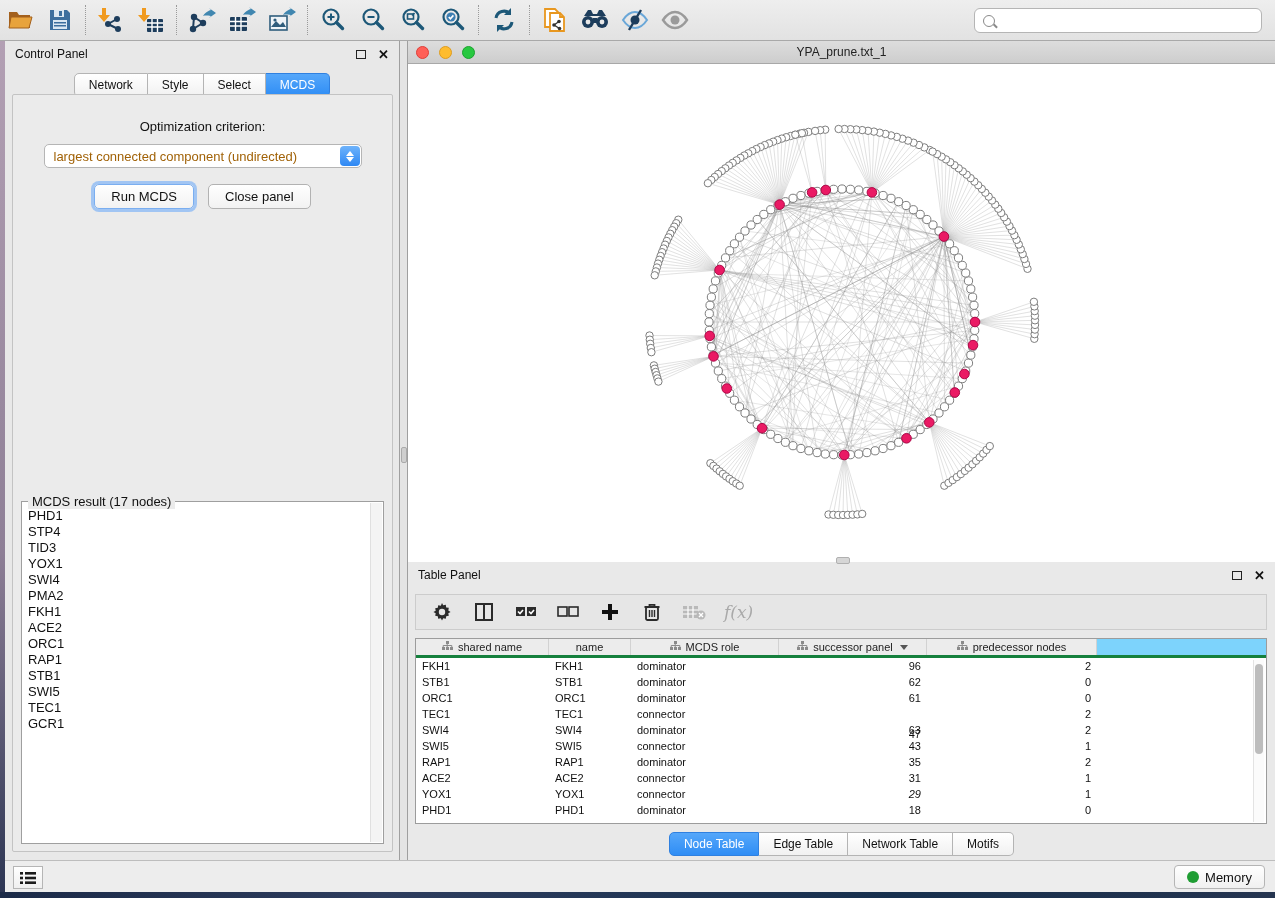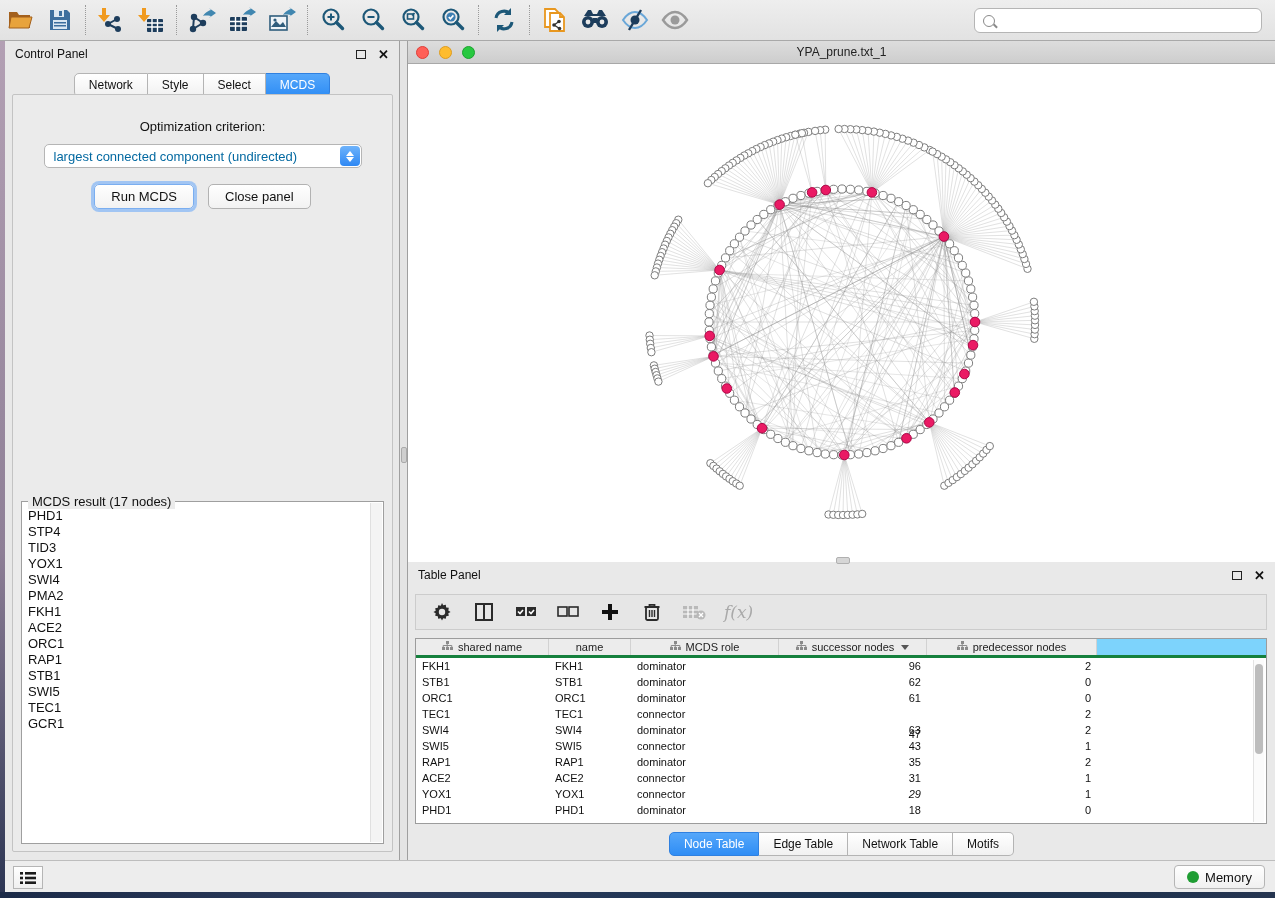--- a/index.html
+++ b/index.html
@@ -36,21 +36,21 @@
   .cp-tabs { display:flex; justify-content:center; margin-top:6px; }
   .seg { font-size:12px; padding:4px 14px; background:linear-gradient(#ffffff,#f1f1f1);
     border:1px solid #b4b4b4; border-left:none; color:#111; cursor:default; }
   .seg:first-child { border-left:1px solid #b4b4b4; border-radius:5px 0 0 5px; }
   .seg:last-child { border-radius:0 5px 5px 0; }
   .seg.sel { background:linear-gradient(#55a7fa,#2f8df5); color:#fff; border-color:#2f80e0; }
   .cp-body { position:absolute; left:7px; top:53px; width:381px; height:758px;
     background:#ebebeb; border:1px solid #c3c3c3; border-radius:2px; }
   .opt-label { text-align:center; font-size:13px; color:#111; margin-top:24px; }
   .combo { margin:10px auto 0; width:318px; height:24px; background:#ffffff; border:1px solid #b5b5b5;
-    border-radius:5px; display:flex; align-items:center; font-size:13px; color:#0369a1; padding-left:9px; position:relative; }
+    border-radius:5px; display:flex; align-items:center; font-size:13px; color:#a16207; padding-left:9px; position:relative; }
   .combo .stepper { position:absolute; right:1px; top:1px; width:20px; height:20px; border-radius:4px;
     background:linear-gradient(#6eb3fb,#2e88f4); display:flex; flex-direction:column; align-items:center; justify-content:center; gap:1px; }
   .stepper i { width:0; height:0; border-left:4px solid transparent; border-right:4px solid transparent; }
   .stepper i.up { border-bottom:5px solid #fff; }
   .stepper i.dn { border-top:5px solid #fff; }
   .cp-buttons { display:flex; justify-content:center; gap:14px; margin-top:16px; }
   .btn { font-size:13px; color:#111; background:linear-gradient(#ffffff,#f2f2f2);
     border:1px solid #b2b2b2; border-radius:5px; padding:4px 16px; font-family:"Liberation Sans",sans-serif; }
   .btn.focused { box-shadow:0 0 0 3px rgba(100,165,250,.55); border-color:#7aaef0; }
   .result-box { position:absolute; left:8px; top:406px; width:363px; height:343px;
@@ -1038,21 +1038,21 @@
           <div class="th" style="width: 148px;">
             <span><svg width="11" height="10" viewBox="0 0 11 10">
                 <g fill="#8a8a8a">
                   <rect x="4" y="0" width="3" height="3"></rect>
                   <rect x="0" y="6" width="3" height="3"></rect>
                   <rect x="4" y="6" width="3" height="3"></rect>
                   <rect x="8" y="6" width="3" height="3"></rect>
                   <path d="M5.2 3v2M1.2 6V4.5h8.6V6M5.2 4.5V6" stroke="#8a8a8a" stroke-width="1" fill="none"></path>
                 </g>
               </svg></span>
-            <span>successor nodes</span>
+            <span>successor panel</span>
             <span class="sort"></span>
           </div>
           <div class="th" style="width: 170px;">
             <span><svg width="11" height="10" viewBox="0 0 11 10">
                 <g fill="#8a8a8a">
                   <rect x="4" y="0" width="3" height="3"></rect>
                   <rect x="0" y="6" width="3" height="3"></rect>
                   <rect x="4" y="6" width="3" height="3"></rect>
                   <rect x="8" y="6" width="3" height="3"></rect>
                   <path d="M5.2 3v2M1.2 6V4.5h8.6V6M5.2 4.5V6" stroke="#8a8a8a" stroke-width="1" fill="none"></path>

